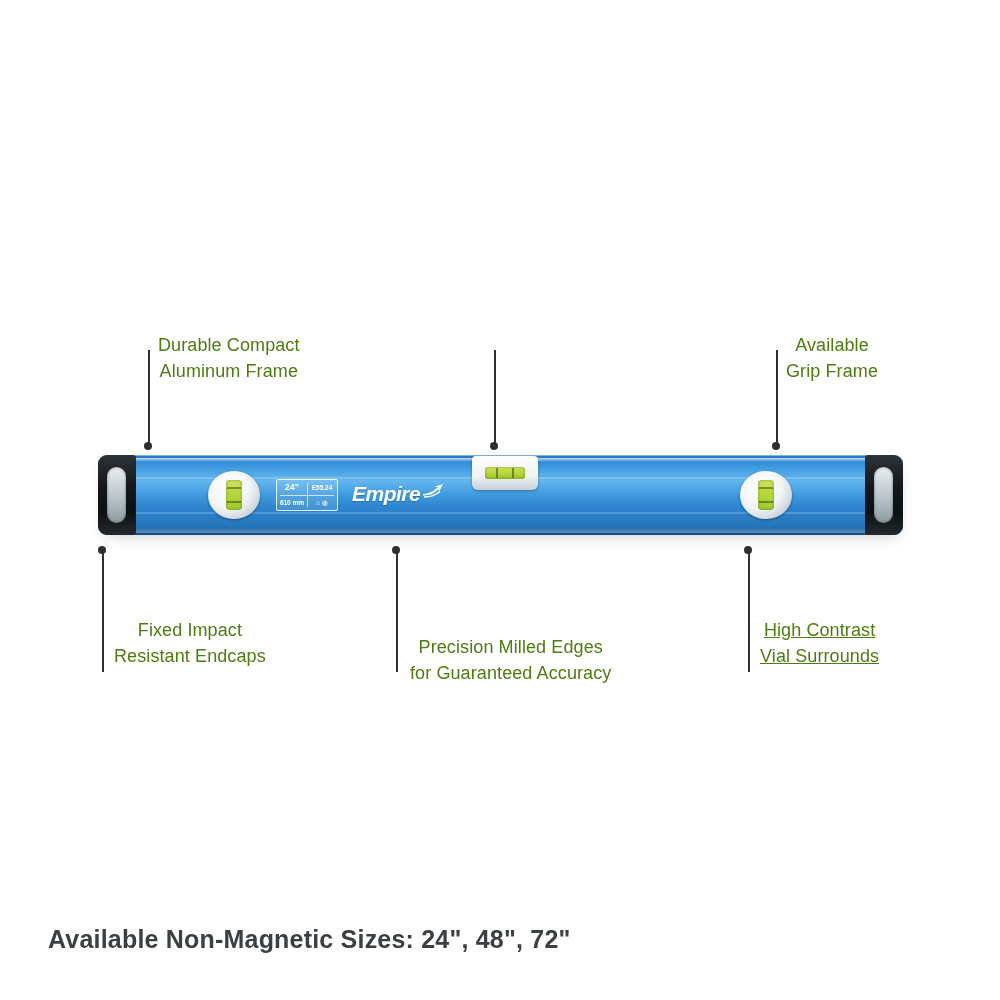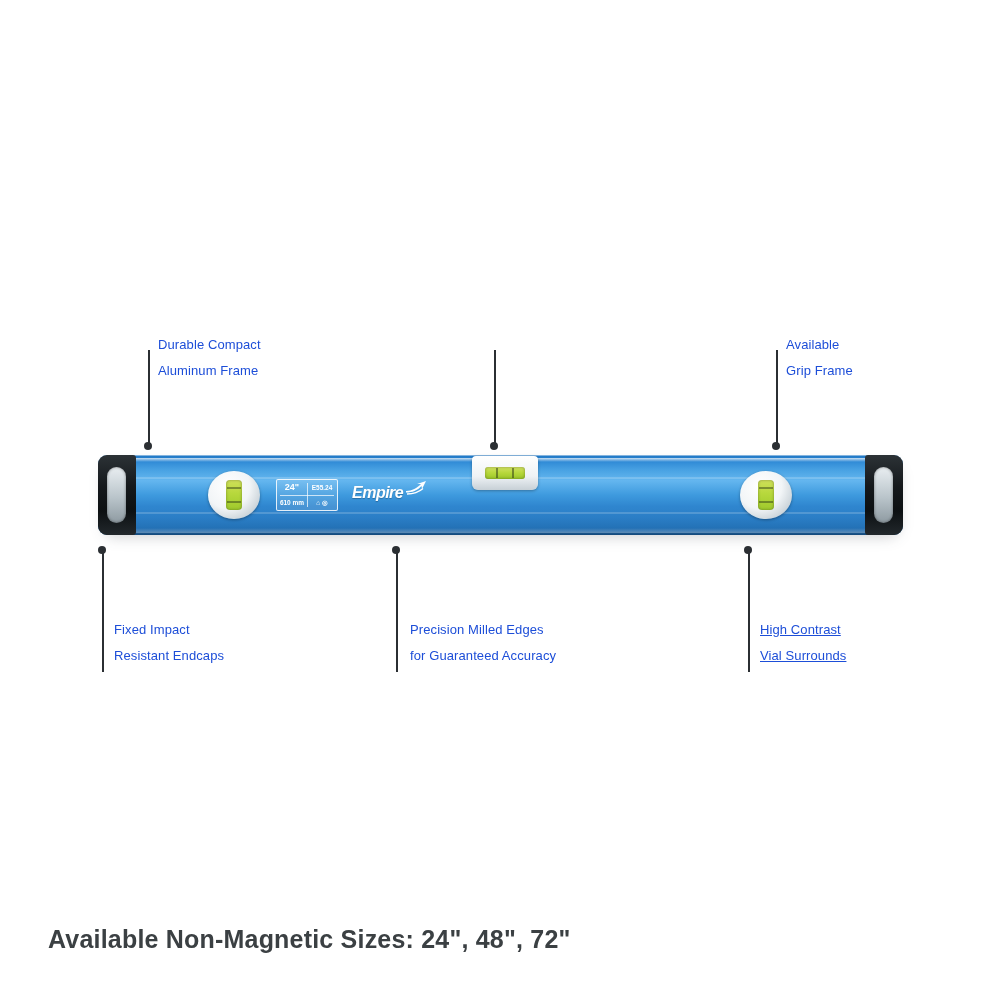--- a/index.html
+++ b/index.html
@@ -16,25 +16,26 @@
     overflow: hidden;
   }
   #stage {
     position: absolute;
     inset: 0;
   }
 
   
   .callout {
     position: absolute;
-    font-size: 13px;
+    font-size: 18px;
     line-height: 26px;
-    color: #1d4ed8;
+    color: #4d7c0f;
     white-space: pre-line;
     letter-spacing: 0.1px;
+    text-align: center;
   }
 
   
   .leader {
     position: absolute;
     background: #2b2f33;
   }
   .leader.v { width: 1.6px; }
   .dot {
     position: absolute;
@@ -225,21 +226,21 @@
     height: 1px;
     background: rgba(255,255,255,0.7);
   }
 
   
   .brand {
     position: absolute;
     left: 254px;
     top: 27px;
     color: #ffffff;
-    font-size: 16px;
+    font-size: 21px;
     font-weight: bold;
     font-style: italic;
     letter-spacing: -0.5px;
     text-shadow: 0 1px 1px rgba(0,0,0,0.25);
   }
   .brand .swoosh {
     display: inline-block;
     margin-left: 2px;
     transform: translateY(-2px);
   }
@@ -321,21 +322,21 @@
     </div>
   </div>
 
   <div class="dot" style="left:98px; top:546px;"></div>
   <div class="leader v" style="left:102px; top:552px; height:120px;"></div>
   <div class="callout" style="left:114px; top:617px;">Fixed Impact
 Resistant Endcaps</div>
 
   <div class="dot" style="left:392px; top:546px;"></div>
   <div class="leader v" style="left:396px; top:552px; height:120px;"></div>
-  <div class="callout" style="left:410px; top:617px;">Precision Milled Edges
+  <div class="callout" style="left:410px; top:634px;">Precision Milled Edges
 for Guaranteed Accuracy</div>
 
   <div class="dot" style="left:744px; top:546px;"></div>
   <div class="leader v" style="left:748px; top:552px; height:120px;"></div>
   <div class="callout" style="left:760px; top:617px;text-decoration:underline;">High Contrast
 Vial Surrounds</div>
 
   <div id="caption">Available Non-Magnetic Sizes: 24", 48", 72"</div>
 
 </div>

